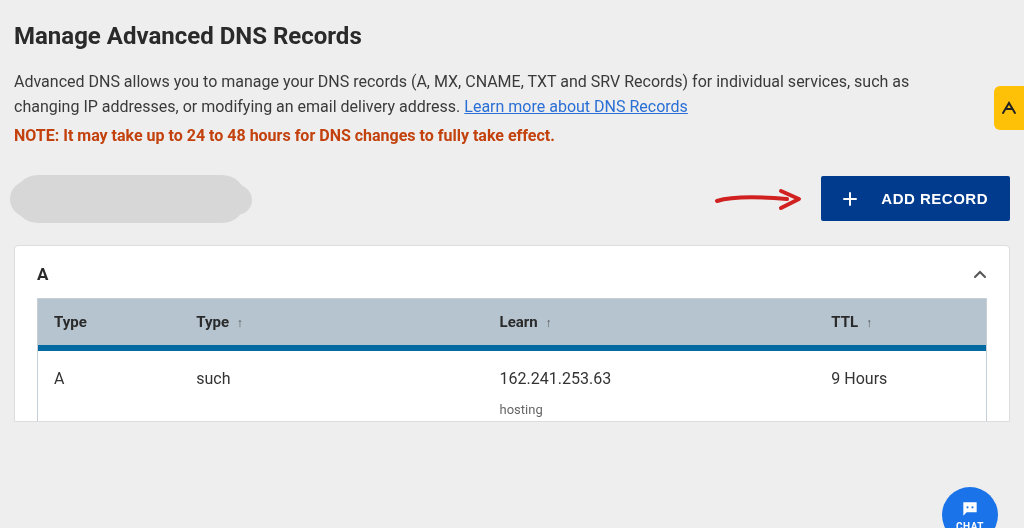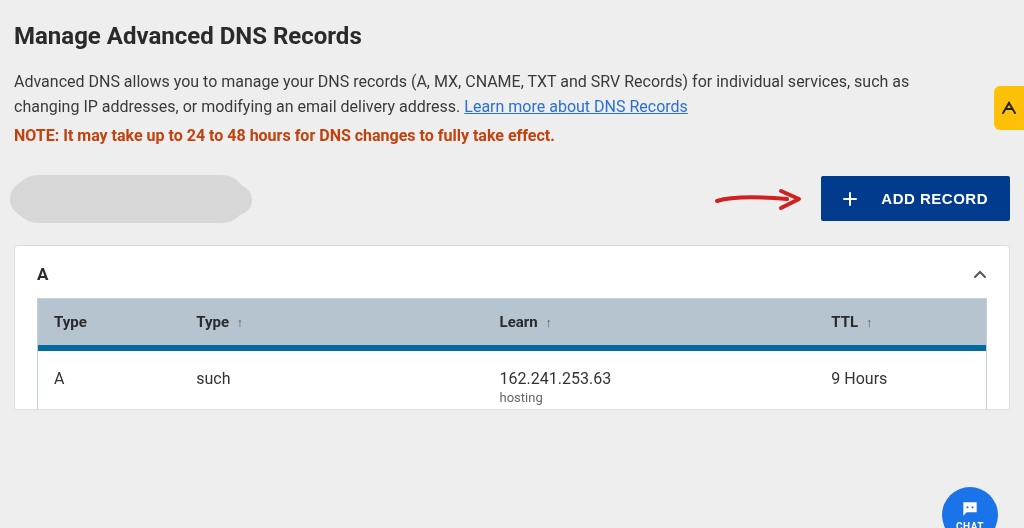--- a/index.html
+++ b/index.html
@@ -151,21 +151,21 @@
     font-size: 12px;
     margin-left: 4px;
     display: inline-block;
   }
   .tbl tbody td {
     padding: 18px 16px 4px 16px;
     font-size: 16px;
     color: #333;
     vertical-align: top;
   }
-  .subtext { display:block; font-size: 13px; color: #666; margin-top: 2px; }
+  .subtext { display:block; font-size: 13px; color: #666; margin-top: 14px; }
   .side-tab {
     position: absolute;
     right: 0;
     top: 86px;
     width: 30px;
     height: 44px;
     background: #ffc107;
     border-radius: 6px 0 0 6px;
     display: flex;
     align-items: center;

